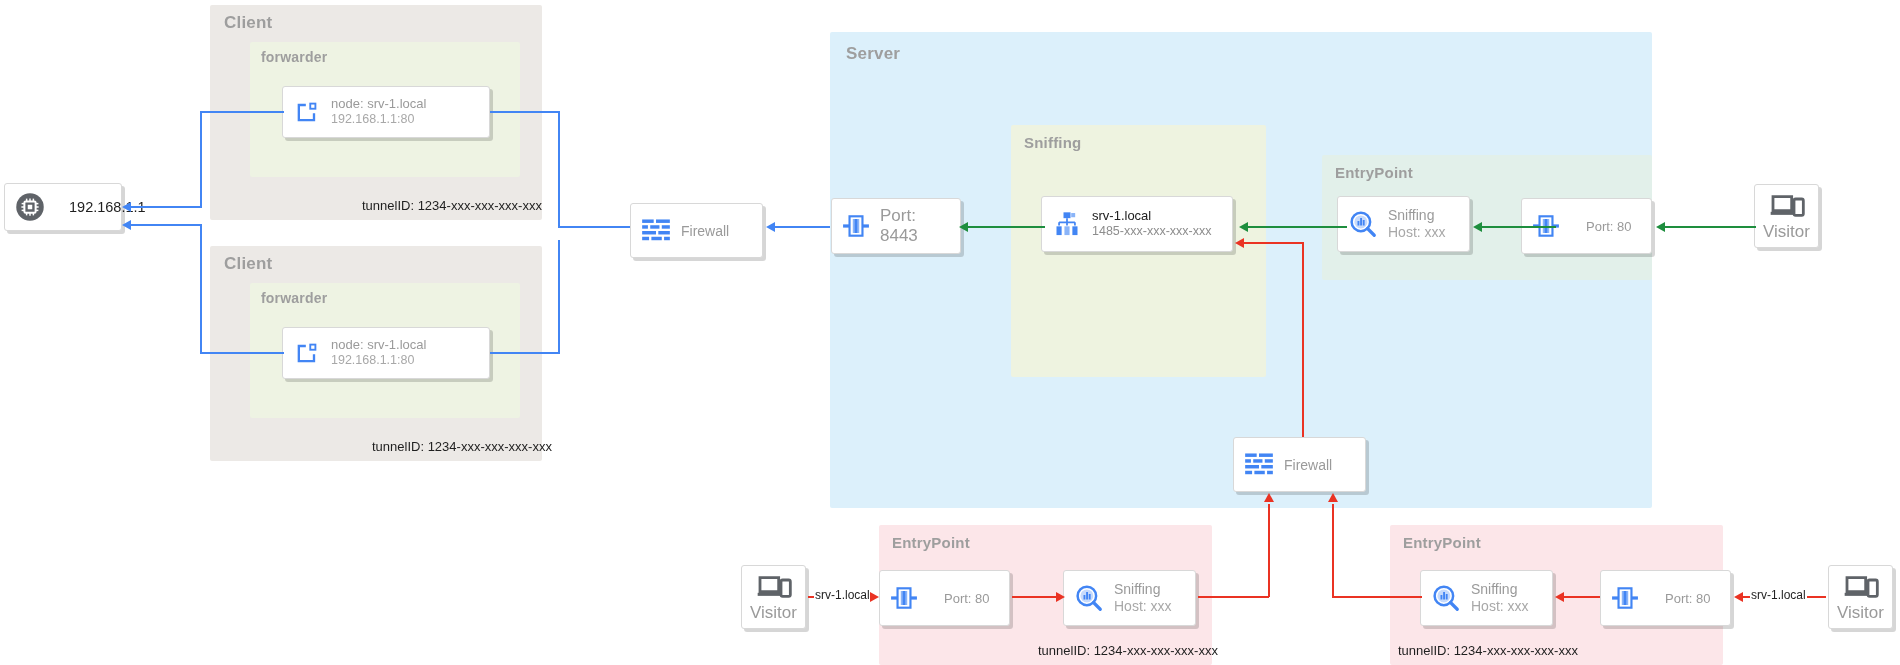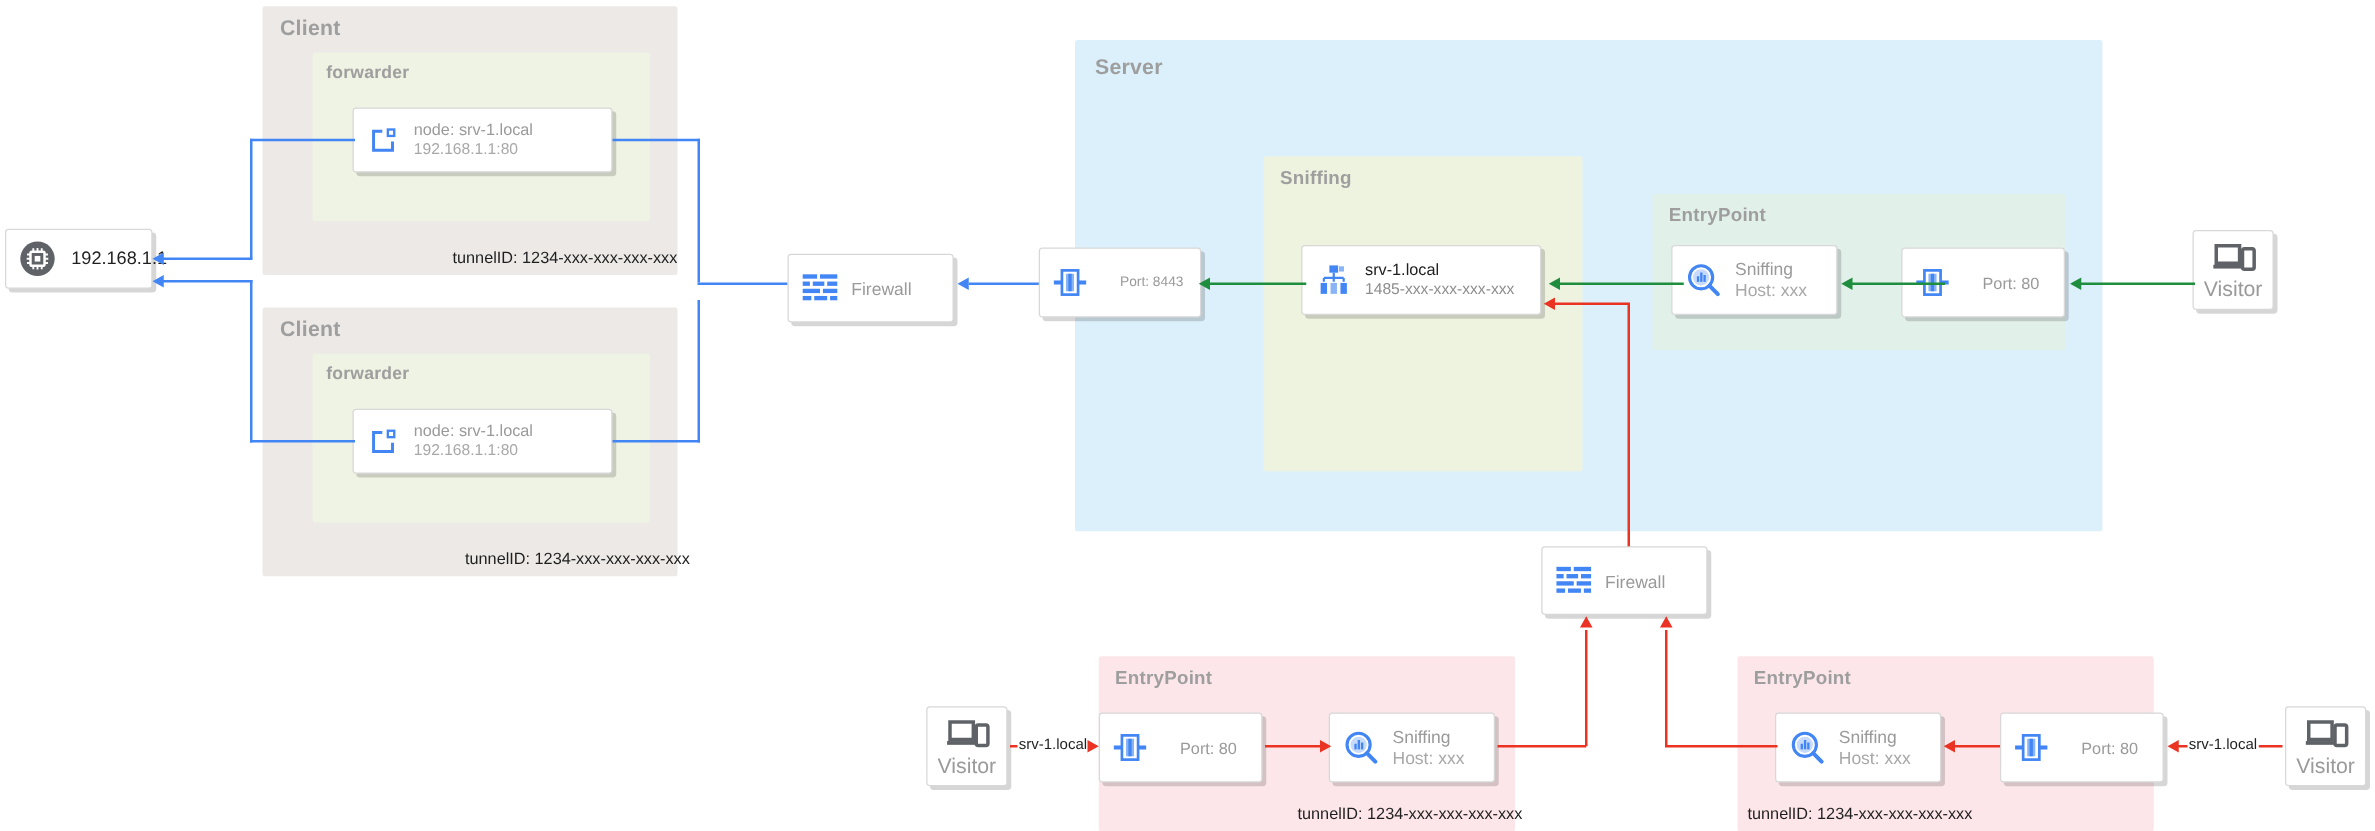--- a/index.html
+++ b/index.html
@@ -75,21 +75,21 @@
     flex-direction: column;
     gap: 2px;
     justify-content: center;
     padding: 6px 0 4px 0;
   }
   .node.visitor .cap { font-size: 17px; color: #9a9a9a; }
 
   .node.host {
     gap: 12px;
   }
-  .node.host .hostlabel { font-size: 14.5px; color: #1f1f1f; }
+  .node.host .hostlabel { font-size: 14.5px; color: #1f1f1f; margin-left: 12px; }
 
   
   .seg { position: absolute; }
   .seg.h { height: 0; border-top-width: 2px; border-top-style: solid; }
   .seg.v { width: 0; border-left-width: 2px; border-left-style: solid; }
 
   .arrow { position: absolute; width: 0; height: 0; }
   .arrow.left  { border-top: 5px solid transparent; border-bottom: 5px solid transparent; }
   .arrow.right { border-top: 5px solid transparent; border-bottom: 5px solid transparent; }
   .arrow.up    { border-left: 5px solid transparent; border-right: 5px solid transparent; }
@@ -209,21 +209,21 @@
             <rect x="20" y="16" width="5" height="3"></rect>
         </g>
       </svg>
     </span>
     <span class="l1" style="font-size:14px; color:#9a9a9a;">Firewall</span>
   </div>
 
   <div class="seg h" style="left:775px; top:226px; width:73px; border-color:#4285f4;"></div>
   <div class="arrow left" style="left:766px; top:222px; border-right:9px solid #4285f4;"></div>
 
-  <div class="group group-server" style="left:860px; top:32px; width:822px; height:393px;">
+  <div class="group group-server" style="left:830px; top:32px; width:822px; height:476px;">
     <div class="group-title" style="top:12px; left:16px;">Server</div>
   </div>
 
   <div class="group group-ingress" style="left:1011px; top:125px; width:255px; height:252px;">
     <div class="group-title" style="font-size:15px; top:9px; left:13px;">Sniffing</div>
   </div>
 
   <div class="group group-entry-green" style="left:1322px; top:155px; width:330px; height:125px;">
     <div class="group-title" style="font-size:15px; top:9px; left:13px;">EntryPoint</div>
   </div>
@@ -231,21 +231,21 @@
   <div class="node" style="left:831px; top:198px; width:130px; height:56px;">
     <span class="ico">
       <svg width="28" height="26" viewBox="0 0 26 24">
         <rect x="7" y="3" width="12" height="18" fill="none" stroke="#4285f4" stroke-width="2"></rect>
         <rect x="10" y="5.5" width="6" height="13" fill="#8ab4f8"></rect>
         <rect x="11.8" y="5.5" width="2.4" height="13" fill="#4285f4"></rect>
         <rect x="1" y="10.5" width="6" height="3" fill="#4285f4"></rect>
         <rect x="19" y="10.5" width="6" height="3" fill="#4285f4"></rect>
       </svg>
     </span>
-    <span class="l1" style="font-size:11px; color:#9a9a9a; margin-left:16px;">Port: 8443</span>
+    <span class="l1" style="font-size:17px; color:#9a9a9a; margin-left:0;">Port: 8443</span>
   </div>
 
   <div class="node dark-title" style="left:1041px; top:196px; width:192px; height:56px;">
     <span class="ico">
       <svg width="30" height="28" viewBox="0 0 24 24">
         <rect x="9" y="2" width="6" height="5" fill="#4285f4"></rect>
         <rect x="15.6" y="2.6" width="3.4" height="3.6" fill="#8ab4f8"></rect>
         <path d="M5.2 10.6h13.6M12 7v3.6M5.2 10.6v2.6M12 10.6v2.6M18.8 10.6v2.6" stroke="#4285f4" stroke-width="1.5" fill="none"></path>
         <rect x="3" y="14" width="4.4" height="7.5" fill="#4285f4"></rect>
         <rect x="9.8" y="14" width="4.4" height="7.5" fill="#8ab4f8"></rect>

